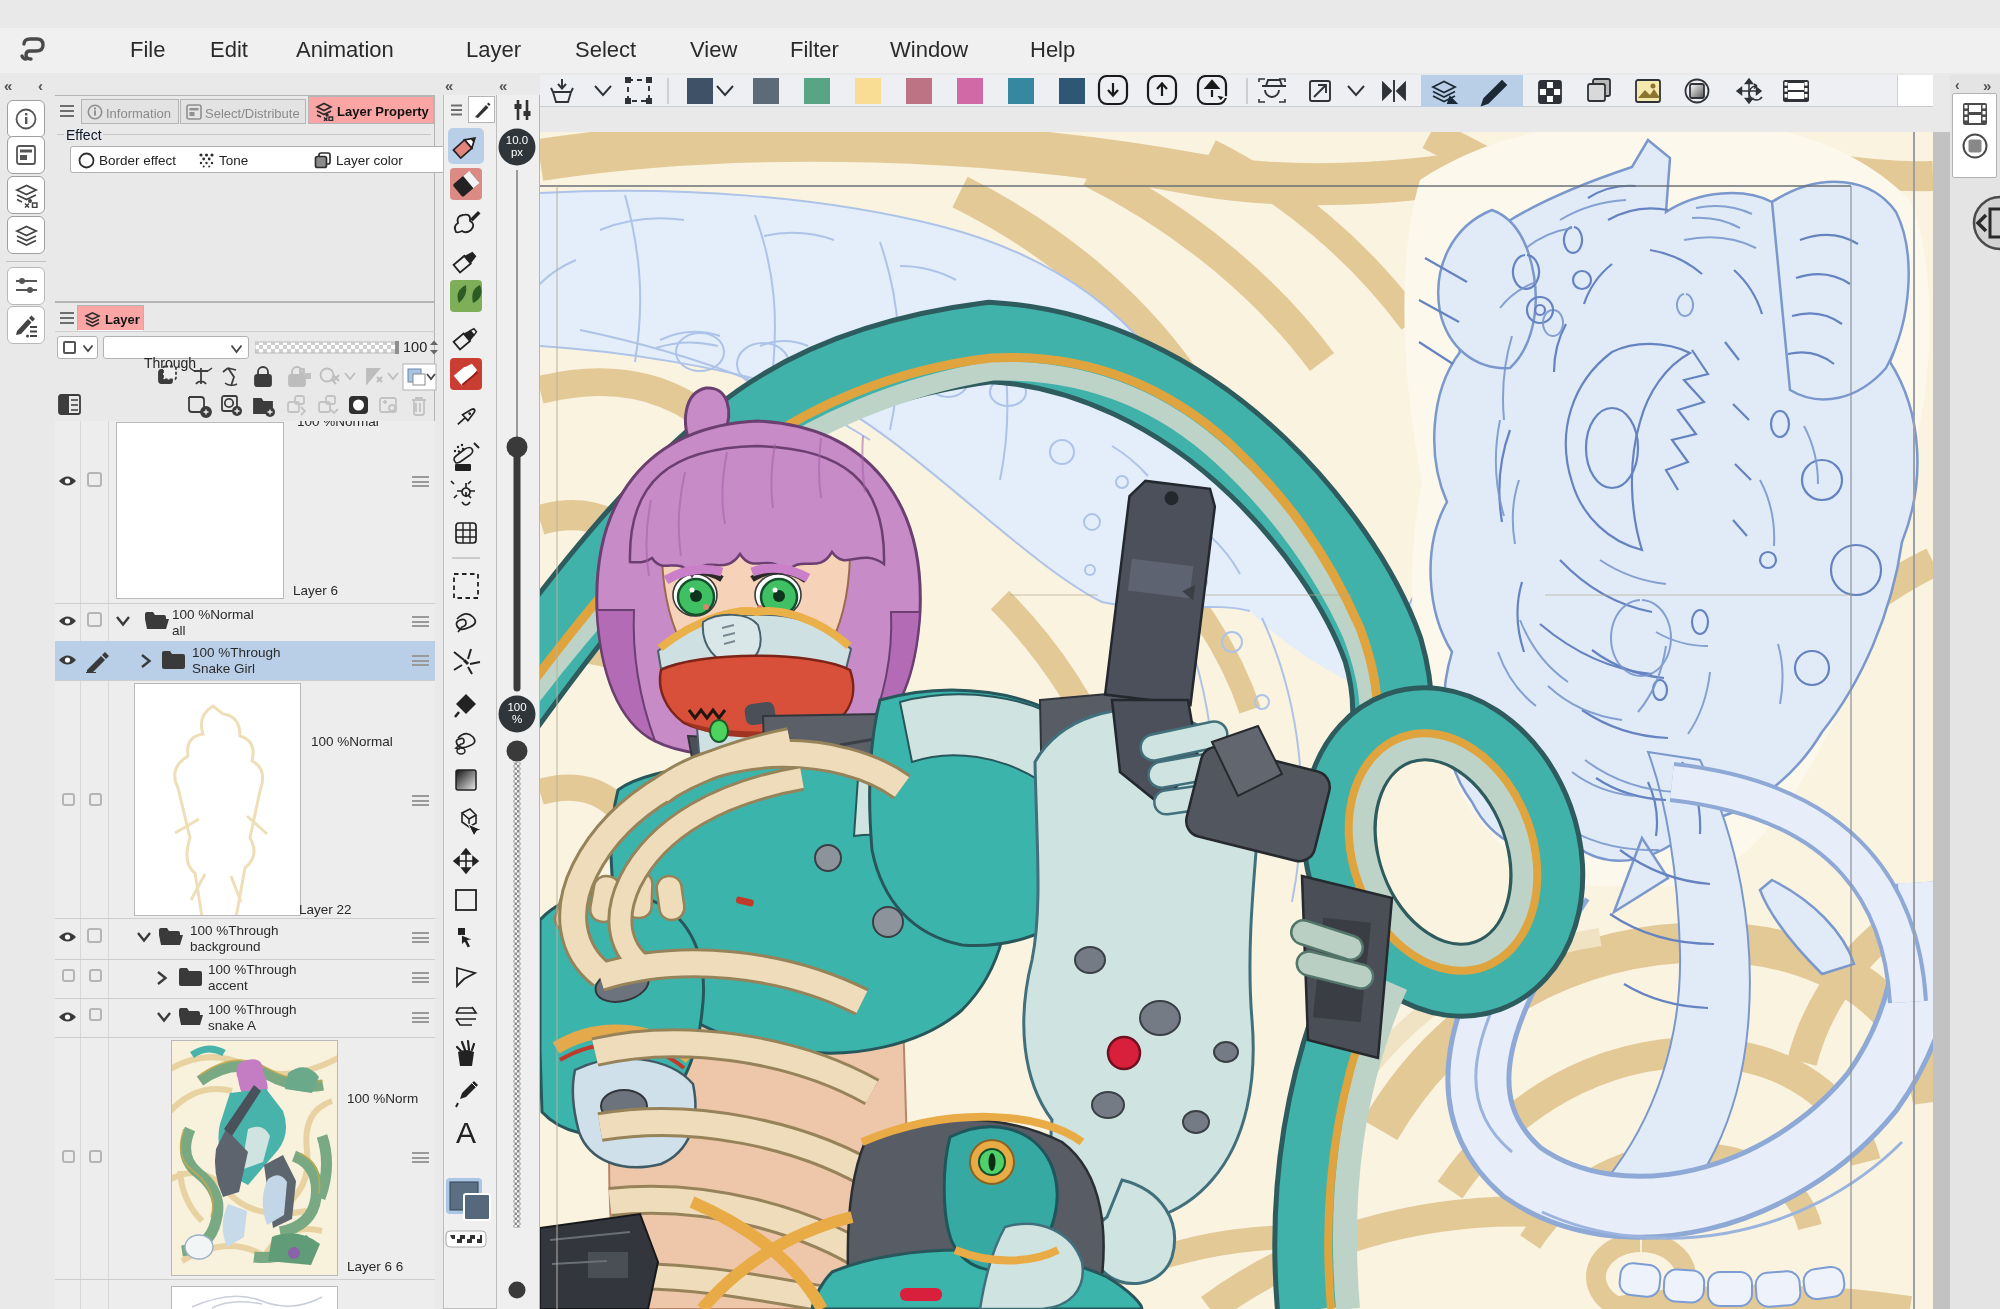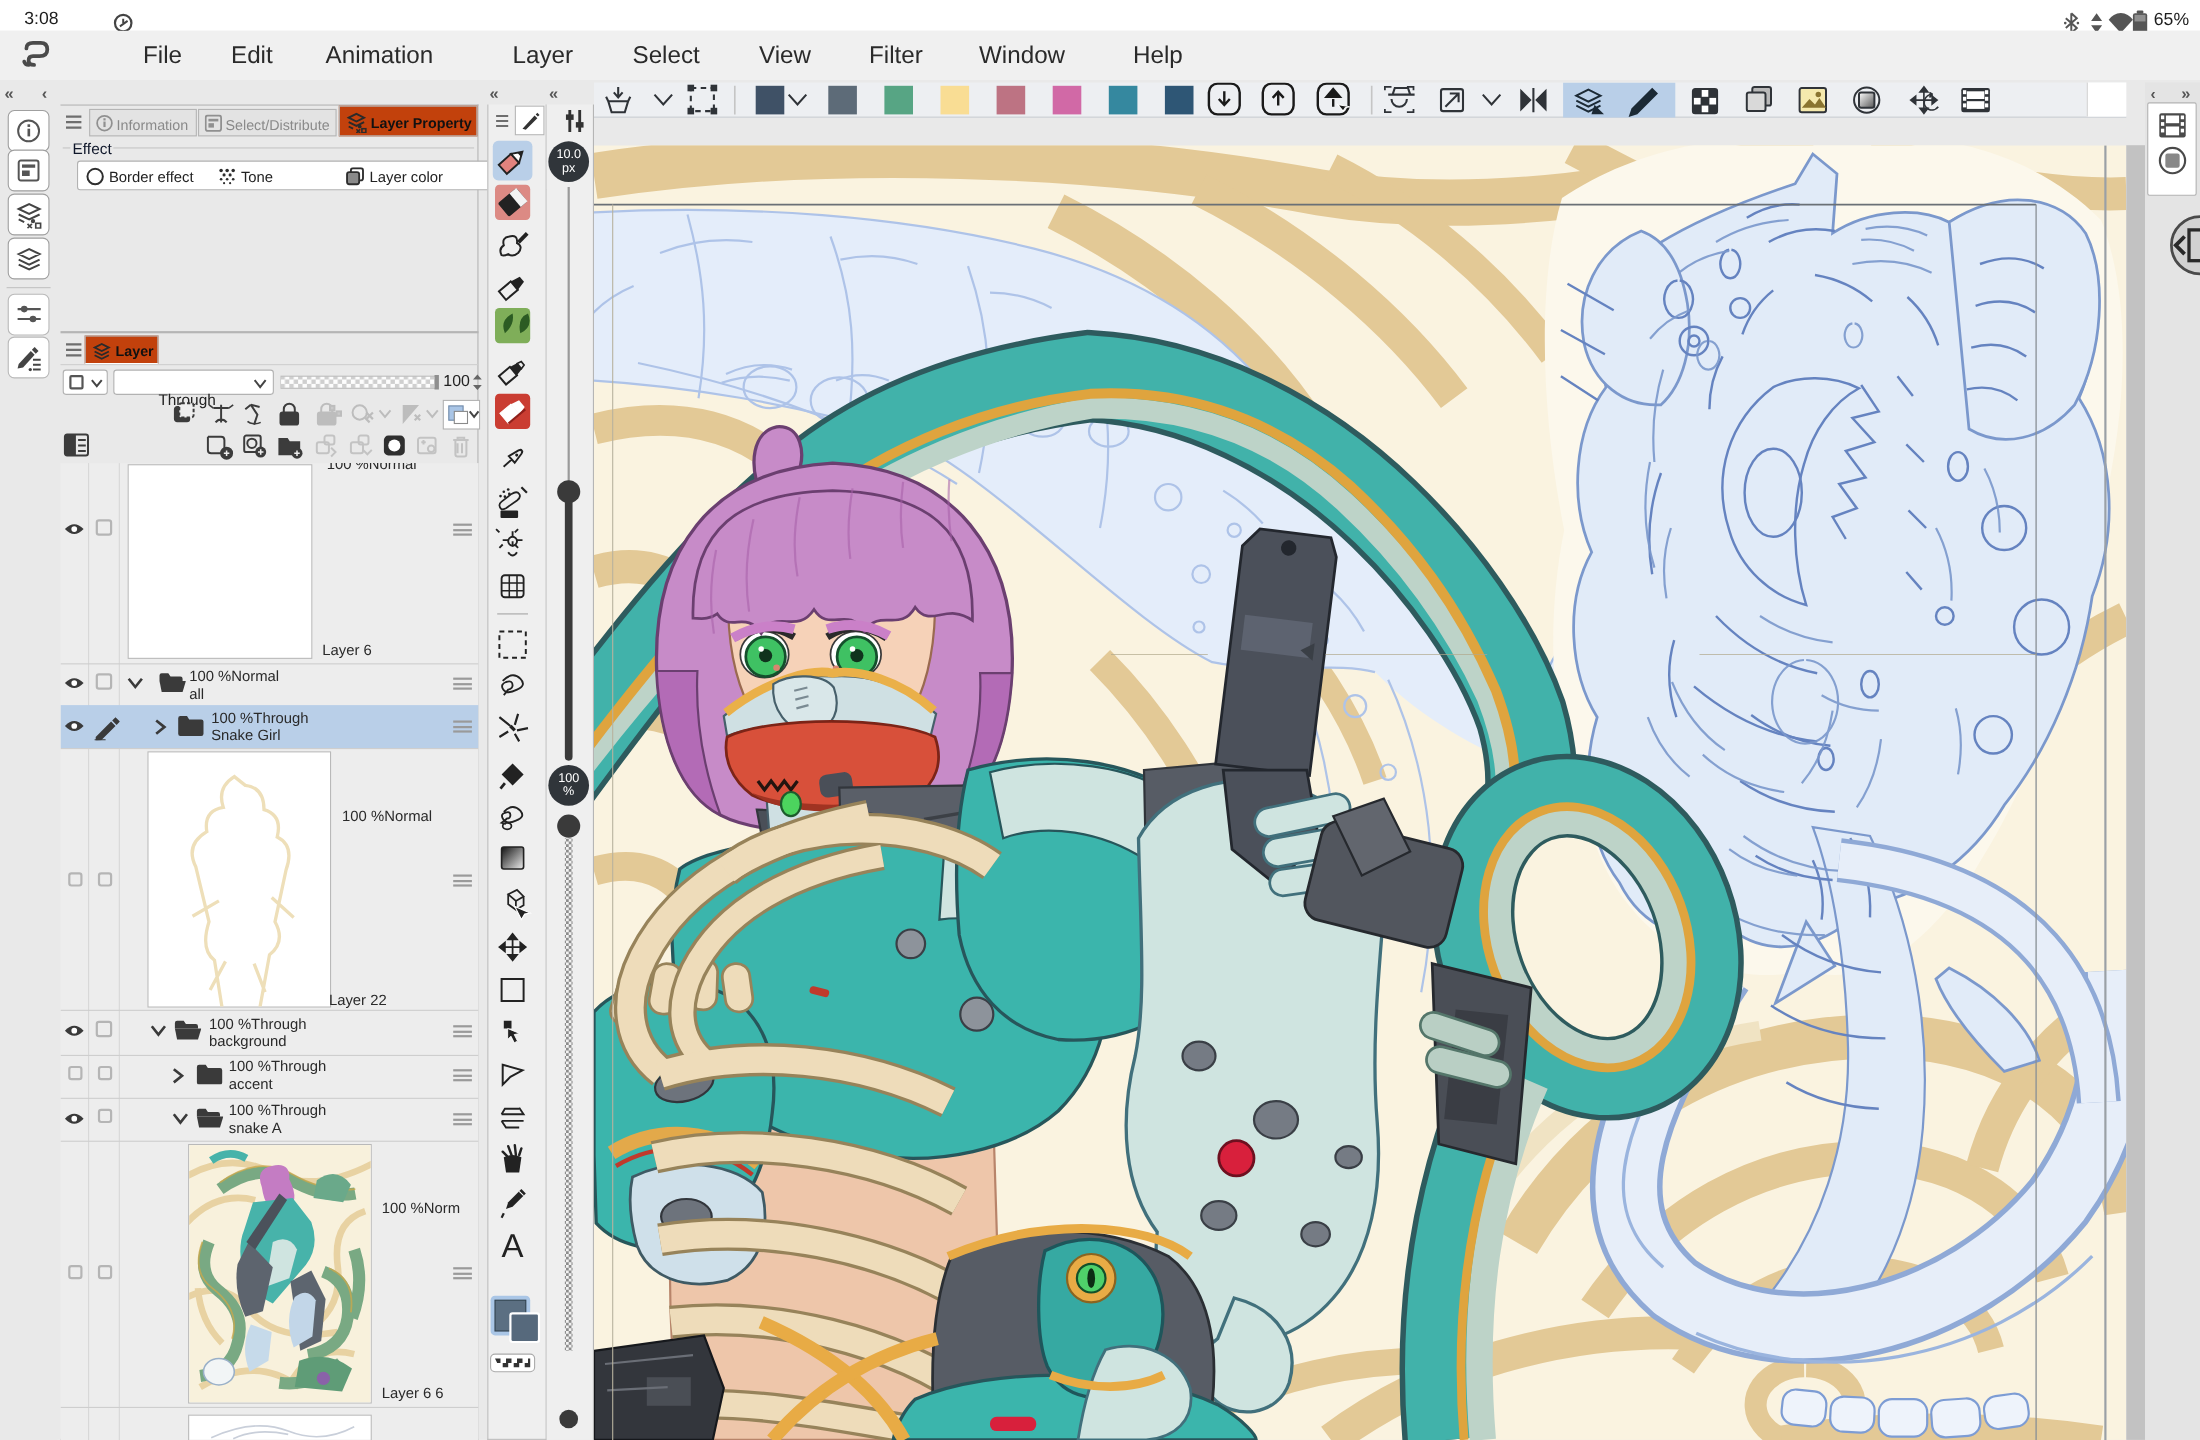--- a/index.html
+++ b/index.html
@@ -11,21 +11,21 @@
 #menu span{position:absolute;top:9px;font-size:22px}
 
 #hdr{left:0;top:73px;width:2000px;height:22px;background:#e9e9e9}
 .chev{position:absolute;color:#555;font-size:15px;font-weight:bold;letter-spacing:-2px}
 
 #lbar{left:0;top:95px;width:52px;height:1214px;background:#e9e9e9}
 .lbtn{position:absolute;left:7px;width:38px;height:38px;background:#fff;border:1px solid #9f9f9f;border-radius:6px}
 
 #lpanel{left:55px;top:95px;width:380px;height:1214px;background:#e9e9e9;border:1px solid #b5b5b5;border-left:none}
 .tab{position:absolute;font-size:13px;border:1px solid #b5b5b5;background:#e3e3e3;color:#8a8a8a;overflow:hidden;white-space:nowrap}
-.tab.active{background:#c2410c;color:#111;font-weight:bold}
+.tab.active{background:#fca5a5;color:#111;font-weight:bold}
 .wbox{position:absolute;background:#fff;border:1px solid #b2b2b2;border-radius:3px}
 .txt{position:absolute;white-space:nowrap}
 .eye{position:absolute;width:19px;height:12px}
 .cbx{position:absolute;width:15px;height:15px;border:2px solid #b5b5b5;border-radius:3px;background:#ededed}
 .ham{position:absolute;width:17px;height:11px;border-top:2px solid #9a9a9a;border-bottom:2px solid #9a9a9a}
 .ham:after{content:"";display:block;margin-top:2.5px;border-top:2px solid #9a9a9a}
 .thumb{position:absolute;background:#fff;border:1px solid #b9b9b9}
 .rowline{position:absolute;left:52px;width:383px;height:1px;background:#cecece}
 
 #tools{left:443px;top:95px;width:54px;height:1214px;background:#efefef;border:1px solid #bdbdbd;border-top:none}
@@ -37,40 +37,20 @@
 #ctitle{left:540px;top:107px;width:1393px;height:25px;background:#d9d9d9}
 #ctitle .tabblue{position:absolute;left:0;top:0;width:508px;height:25px;background:#b9cfe8;color:#1a2735;font-weight:bold;font-size:12.5px;line-height:25px;padding-left:11px;white-space:nowrap;letter-spacing:-0.1px}
 
 #canvas{left:540px;top:132px;width:1393px;height:1177px;overflow:hidden}
 
 #pasteboard{left:1933px;top:132px;width:17px;height:1177px;background:#c2c2c2}
 #rpanel{left:1950px;top:75px;width:50px;height:1234px;background:#e4e4e4}
 svg{display:block}
 </style></head><body>
 <div class="app">
-<div class="abs" id="status">
-  <div class="txt" style="left:22px;top:9px;font-size:16px">3:08</div>
-  <svg class="abs" style="left:101px;top:11px" width="22" height="20" viewBox="0 0 22 20">
-        <circle cx="11" cy="10" r="7.5" fill="none" stroke="#444" stroke-width="2"></circle>
-        <path d="M8 13 L15 8 M11 6 L11 10" stroke="#444" stroke-width="1.8" fill="none"></path>
-      </svg>
-  <svg class="abs" style="left:1876px;top:11px" width="80" height="20" viewBox="0 0 80 20">
-    <path d="M7 1 L12 5.5 L7 10 L12 14.5 L7 19 L7 1 M7 10 L2 5.5 M7 10 L2 14.5" stroke="#555" stroke-width="1.8" fill="none"></path>
-        <circle cx="1.5" cy="10" r="1.2" fill="#555"></circle>
-        <circle cx="13" cy="10" r="1.2" fill="#555"></circle>
-    <path d="M25 8 L30 1 L35 8 Z M25 12 L30 19 L35 12 Z" fill="#555"></path>
-    <path d="M41 7 A 13 13 0 0 1 63 7 L52 19 Z" fill="#555"></path>
-  </svg>
-  <svg class="abs" style="left:1938px;top:9px" width="16" height="22" viewBox="0 0 16 22">
-        <rect x="1" y="3" width="13" height="18" rx="2" fill="#555"></rect>
-        <rect x="4.5" y="0.5" width="6" height="3" rx="1" fill="#555"></rect>
-        <rect x="2.5" y="4.5" width="10" height="6" fill="#fff" opacity="0.35"></rect>
-      </svg>
-  <div class="txt" style="left:1958px;top:10px;font-size:16px">65%</div>
-</div>
 <div class="abs" id="menu">
   <svg class="abs" style="left:17px;top:8px" width="30" height="30" viewBox="0 0 30 30">
         <path d="M7 8 Q7 3 13 3 L20 3 Q26 3 26 9 Q26 15 19 15 L13 15 Q9 15 9 19 Q9 23 14 23 M9 23 Q6 23 5 20" stroke="#4a4a4a" stroke-width="3.4" fill="none" stroke-linecap="round"></path>
       </svg>
   <span style="left:130px">File</span>
       <span style="left:210px">Edit</span>
       <span style="left:296px">Animation</span>
       <span style="left:466px">Layer</span>
       <span style="left:575px">Select</span>
       <span style="left:690px">View</span>

